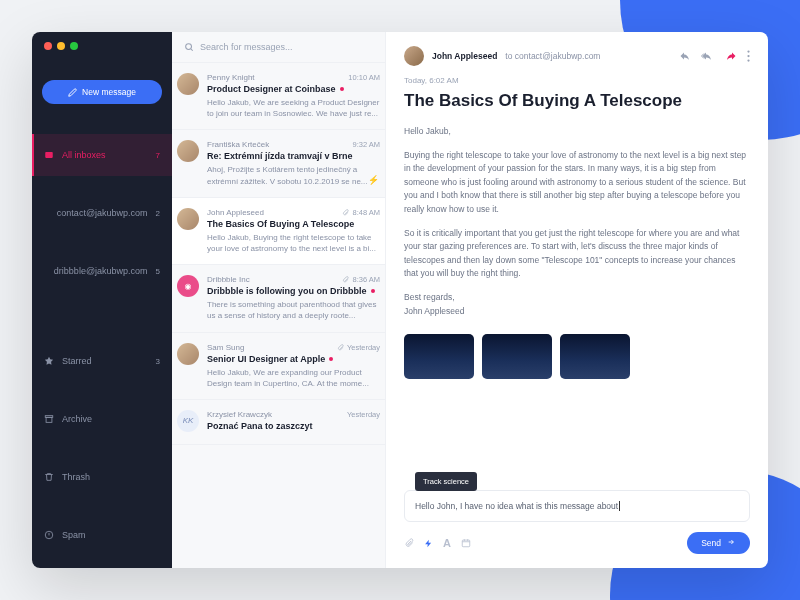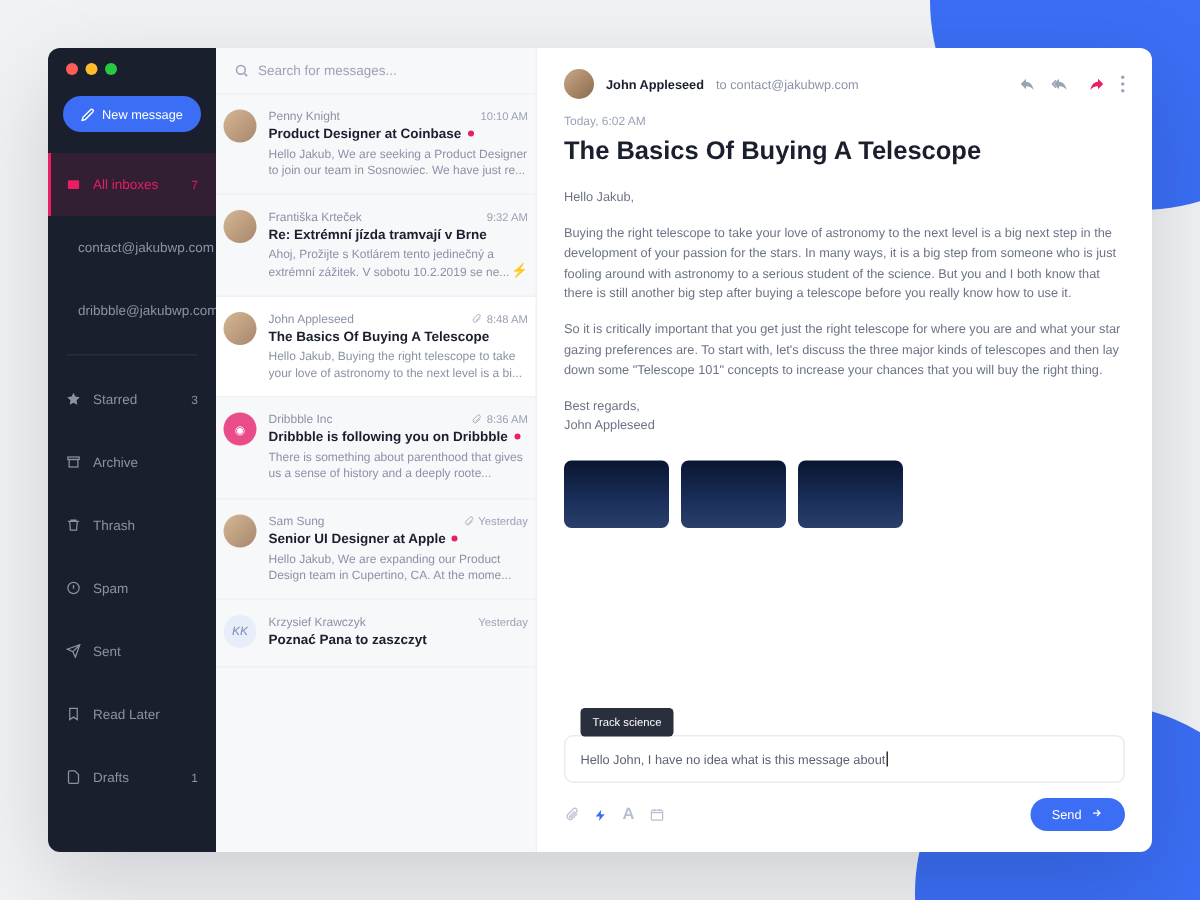--- a/index.html
+++ b/index.html
@@ -1,20 +1,20 @@
 <!DOCTYPE html>
 <html><head>
 <meta charset="utf-8">
 <style>
 * { margin: 0; padding: 0; box-sizing: border-box; font-family: -apple-system, BlinkMacSystemFont, 'Segoe UI', sans-serif; }
 body { background: #f0f2f5; width: 800px; height: 600px; overflow: hidden; position: relative; }
 .bg-circle-1 { position: absolute; width: 280px; height: 280px; background: #3b6ef5; border-radius: 50%; top: -140px; right: -100px; z-index: 0; }
 .bg-circle-2 { position: absolute; width: 250px; height: 250px; background: #3b6ef5; border-radius: 50%; bottom: -120px; right: -60px; z-index: 0; }
 .app { position: absolute; top: 32px; left: 32px; right: 32px; bottom: 32px; background: #fff; border-radius: 8px; box-shadow: 0 20px 60px rgba(0,0,0,0.15); display: flex; overflow: hidden; z-index: 1; }
-.sidebar { width: 112px; background: #1a1f2e; color: #8a92a6; display: flex; flex-direction: column; padding: 10px 0; font-size: 9px; }
+.sidebar { width: 140px; background: #1a1f2e; color: #8a92a6; display: flex; flex-direction: column; padding: 10px 0; font-size: 9px; gap: 16px; }
 .traffic { display: flex; gap: 5px; padding: 0 12px 14px; }
 .dot { width: 8px; height: 8px; border-radius: 50%; }
 .dot.r { background: #ff5f56; } .dot.y { background: #ffbd2e; } .dot.g { background: #27c93f; }
 .new-msg { margin: 0 10px 14px; background: #3b6ef5; color: #fff; border: none; border-radius: 16px; padding: 7px 10px; font-size: 8.5px; font-weight: 500; cursor: pointer; display: flex; align-items: center; justify-content: center; gap: 5px; }
 .nav-item { display: flex; align-items: center; padding: 16px 12px; cursor: pointer; gap: 8px; }
 .nav-item.active { background: rgba(233,30,99,0.12); color: #e91e63; border-left: 2px solid #e91e63; padding-left: 10px; }
 .nav-item .label { flex: 1; }
 .nav-item .count { font-size: 8px; }
 .nav-icon { width: 10px; height: 10px; display: inline-block; }
 .divider { height: 1px; background: rgba(255,255,255,0.06); margin: 8px 12px; }

